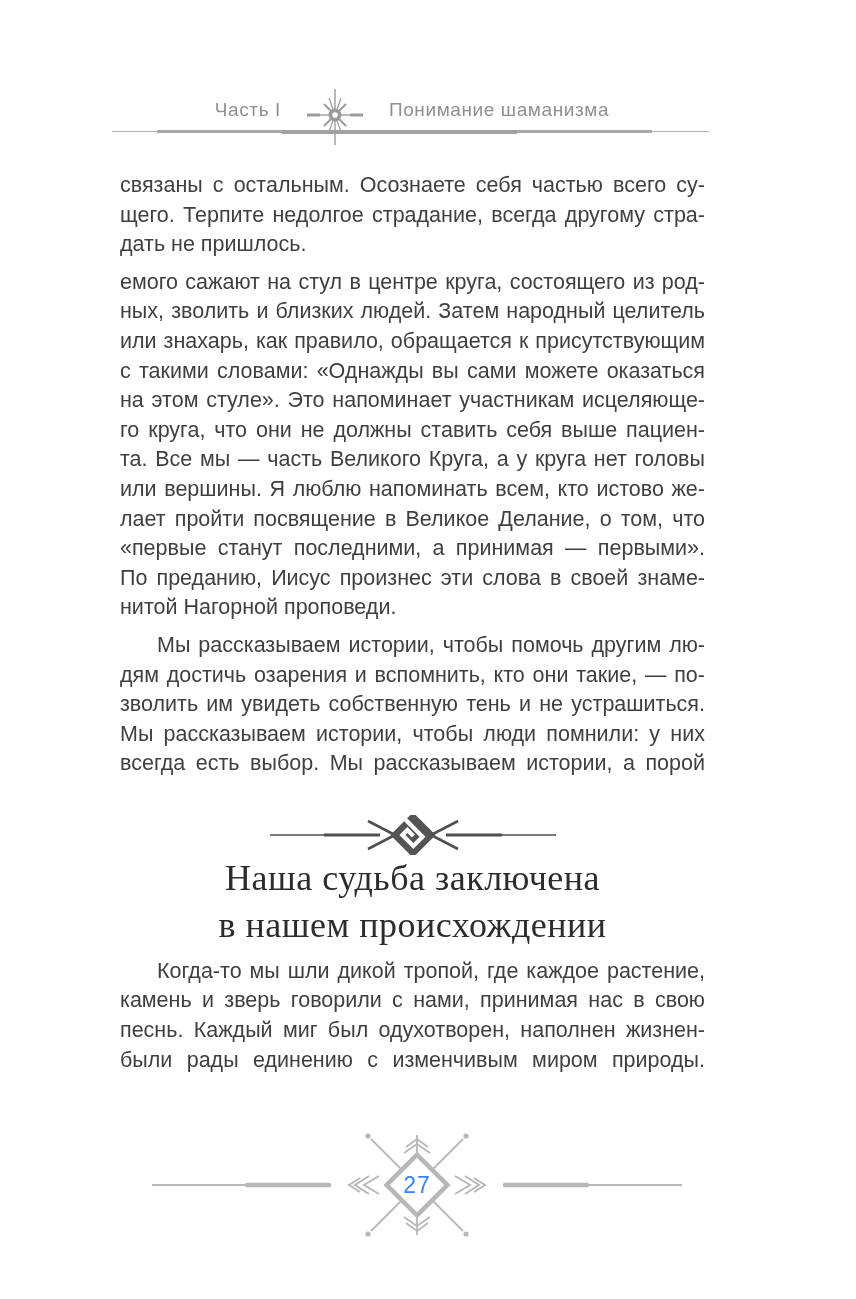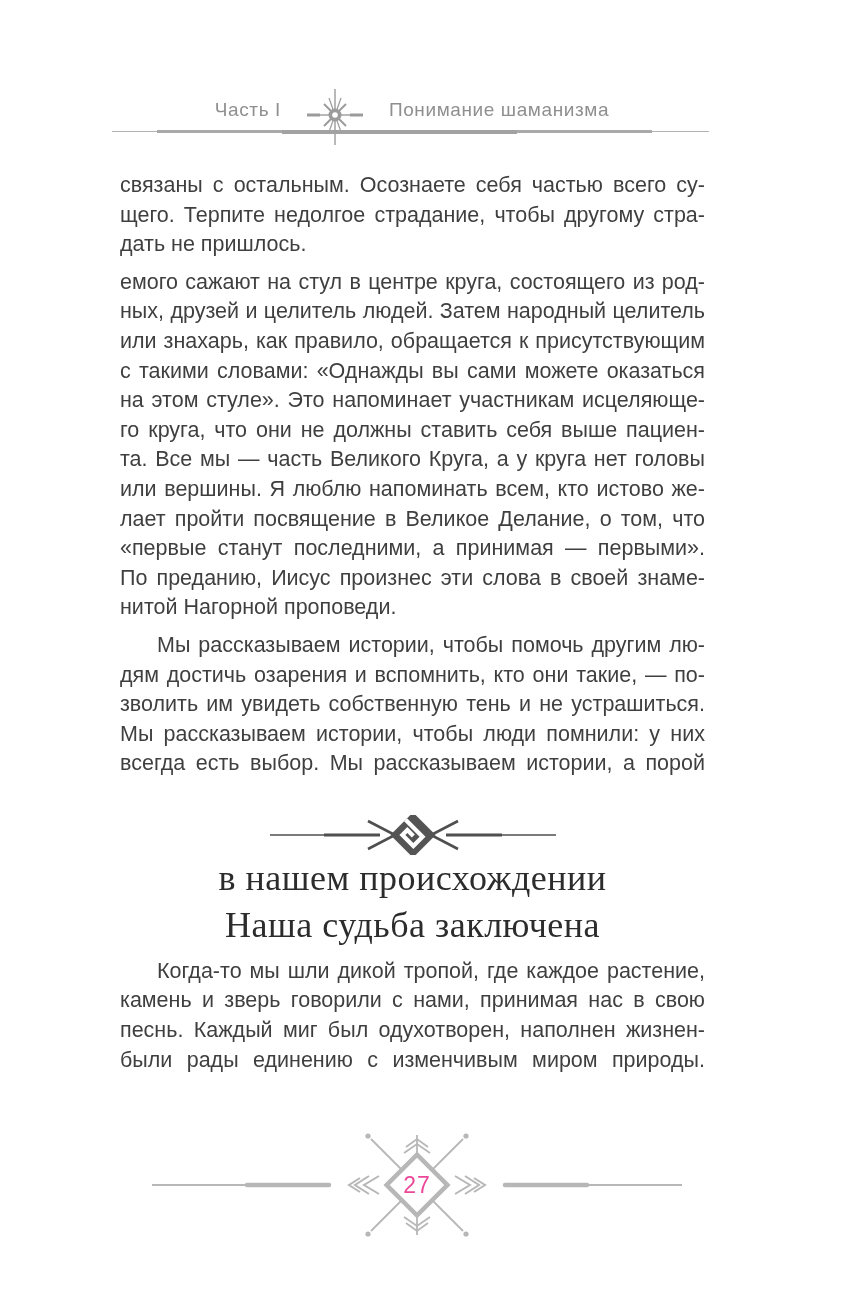--- a/index.html
+++ b/index.html
@@ -41,21 +41,21 @@
   }
   .heading .hl { display:block; }
 
   .bottom-block { margin-top:4px; }
 
   
   .page-footer { position:absolute; left:117px; top:1131px; width:600px; height:110px; }
   .page-footer svg { position:absolute; left:0; top:0; }
   .pagenum {
     position:absolute; left:300px; top:54px; transform:translate(-50%,-50%);
-    font-size:23px; color:#ec4899; letter-spacing:1px;
+    font-size:23px; color:#3b82f6; letter-spacing:1px;
   }
 </style>
 </head>
 <body>
 
 <div class="page">
 
   <header class="running-head">
     <span>Часть I</span>
     <svg class="star" width="56" height="56" viewBox="0 0 56 56">
@@ -79,26 +79,26 @@
     <div class="hr1"></div>
       <div class="hr2"></div>
       <div class="hr3"></div>
   </div>
 
   <main class="content">
 
     <div>
         <div class="paragraph">
           <div class="line">связаны с остальным. Осознаете себя частью всего су-</div>
-          <div class="line">щего. Терпите недолгое страдание, чтобы другому стра-</div>
+          <div class="line">щего. Терпите недолгое страдание, всегда другому стра-</div>
           <div class="line last">дать не пришлось.</div>
         </div>
         <div class="paragraph">
           <div class="line">емого сажают на стул в центре круга, состоящего из род-</div>
-          <div class="line">ных, друзей и целитель людей. Затем народный целитель</div>
+          <div class="line">ных, зволить и близких людей. Затем народный целитель</div>
           <div class="line">или знахарь, как правило, обращается к присутствующим</div>
           <div class="line">с такими словами: «Однажды вы сами можете оказаться</div>
           <div class="line">на этом стуле». Это напоминает участникам исцеляюще-</div>
           <div class="line">го круга, что они не должны ставить себя выше пациен-</div>
           <div class="line">та. Все мы — часть Великого Круга, а у круга нет головы</div>
           <div class="line">или вершины. Я люблю напоминать всем, кто истово же-</div>
           <div class="line">лает пройти посвящение в Великое Делание, о том, что</div>
           <div class="line">«первые станут последними, а принимая — первыми».</div>
           <div class="line">По преданию, Иисус произнес эти слова в своей знаме-</div>
           <div class="line last">нитой Нагорной проповеди.</div>
@@ -123,22 +123,22 @@
           <line x1="178" y1="20" x2="234" y2="20" stroke-width="3"></line>
         </g>
         <g transform="translate(145,20)">
           <rect transform="rotate(45)" x="-16" y="-16" width="32" height="32" fill="#545454"></rect>
           <path transform="rotate(45)" d="M-16,-5.5 L8,-5.5 L8,7.5 L-7.5,7.5 L-7.5,0.5 L1,0.5" stroke="#ffffff" stroke-width="4.2" fill="none"></path>
         </g>
       </svg>
     </div>
 
     <h2 class="heading">
+      <span class="hl">Наша судьба заключена</span>
       <span class="hl">в нашем происхождении</span>
-      <span class="hl">Наша судьба заключена</span>
     </h2>
 
     <div class="bottom-block">
         <div class="paragraph">
           <div class="line indent">Когда-то мы шли дикой тропой, где каждое растение,</div>
           <div class="line">камень и зверь говорили с нами, принимая нас в свою</div>
           <div class="line">песнь. Каждый миг был одухотворен, наполнен жизнен-</div>
           <div class="line">были рады единению с изменчивым миром природы.</div>
         </div>
       </div>

